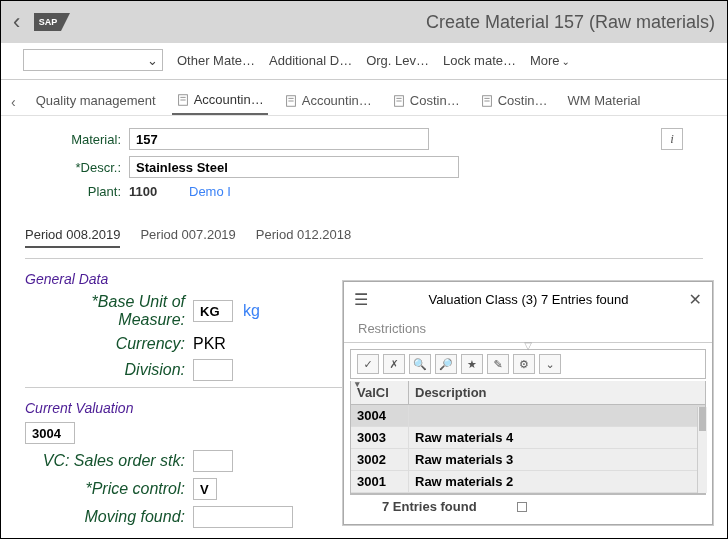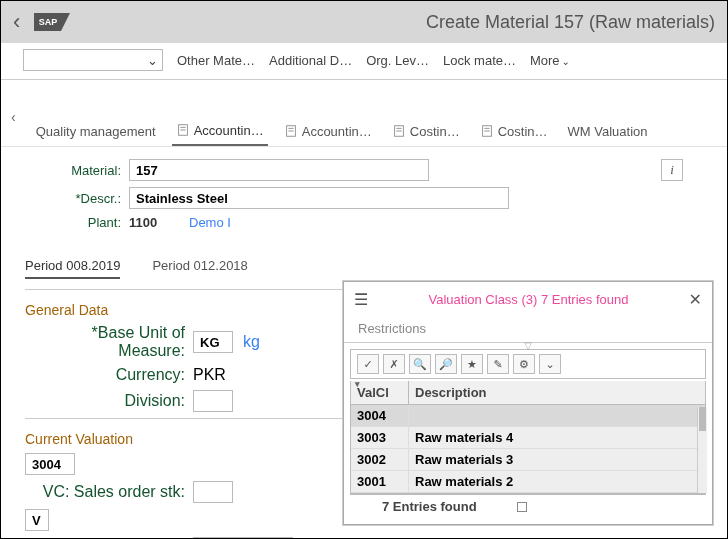--- a/index.html
+++ b/index.html
@@ -14,51 +14,51 @@
   .header-title { color: #555; font-size: 18px; }
 
   
   .toolbar { display: flex; align-items: center; gap: 14px; padding: 6px 12px 8px 22px; border-bottom: 1px solid #ccc; font-size: 13px; color: #444; }
   .toolbar .dropdown { border: 1px solid #bbb; background: #fff; height: 22px; width: 140px; display:flex; align-items:center; justify-content:flex-end; padding:0 4px; }
   .toolbar .tb-item { white-space: nowrap; cursor: pointer; }
   .more-chevron { font-size: 10px; margin-left:2px; }
 
   
   .tab-strip { display: flex; align-items: center; gap: 12px; padding: 8px 10px 0 10px; font-size: 13px; color: #555; border-bottom: 1px solid #e0e0e0; }
-  .tab-strip .tab { display:flex; align-items:flex-start; gap:4px; padding: 4px 4px 6px 4px; cursor:pointer; white-space:nowrap;margin-top:31px;}
+  .tab-strip .tab { display:flex; align-items:flex-end; gap:4px; padding: 4px 4px 6px 4px; cursor:pointer; white-space:nowrap;}
   .tab-strip .tab.active { border-bottom: 2px solid #666; color:#333; font-weight:500;}
   .tab-strip .scroll-left { font-size:14px; cursor:pointer; padding-right:4px; color:#666; }
 
   
   .form-area { padding: 12px 24px 8px 24px; font-size: 13px; color:#333; position:relative;}
   .form-row { display:flex; align-items:center; margin-bottom: 6px; }
   .form-row label { width: 96px; text-align: right; margin-right: 8px; color:#14532d;}
   .form-row input { border:1px solid #bbb; height:22px; padding:0 6px; font-size:13px;}
   .form-row .static { padding-left: 10px; color:#3b82f6; }
   .info-btn { position:absolute; right: 44px; top: 12px; width:22px; height:22px; border:1px solid #bbb; display:flex; align-items:center; justify-content:center; cursor:pointer; font-family: serif; font-style: italic; font-size:13px; color:#555;}
 
   
-  .period-tabs { display:flex; gap:32px; font-size:13px; color:#555; padding: 10px 36px 4px 24px; }
+  .period-tabs { display:flex; gap:20px; font-size:13px; color:#555; padding: 10px 36px 4px 24px; }
   .period-tabs .ptab { padding: 4px 0 4px 0; cursor:pointer; }
   .period-tabs .ptab.active { border-bottom:2px solid #555; color:#333;}
 
   .divider { border-top:1px solid #ccc; margin: 6px 24px 0 24px; }
 
   
-  .section-title { font-size:14px; color:#a16207; padding: 12px 24px 6px 24px; }
+  .section-title { font-size:14px; color:#4c1d95; padding: 12px 24px 6px 24px; font-style: italic; }
   .section-body { padding: 0 24px; }
-  .section-body .form-row label { width: 160px; }
+  .section-body .form-row label { width: 160px; font-style: italic; }
 
   .section-cv .form-row label { width: 160px; }
 
   
   .popup { position:absolute; left: 342px; top: 280px; width: 370px; background:#fff; border:1px solid #aaa; box-shadow: 0 0 0 1px #ccc; font-size:13px;}
   .popup-header { display:flex; align-items:center; padding: 8px 10px; gap:8px; color:#555;}
   .popup-header .burger { font-size:16px; cursor:pointer; }
-  .popup-header .pt { flex:1; text-align:center; color:#ec4899;}
+  .popup-header .pt { flex:1; text-align:center; color:#000000;}
   .popup-header .close { font-size:16px; cursor:pointer; }
   .popup-sub { padding: 4px 12px 6px 14px; color:#888; }
   .popup-sep { text-align:center; color:#aaa; font-size:10px; line-height:6px; border-top:1px solid #ccc; }
   .popup-tools { display:flex; gap:4px; padding:4px 6px; border:1px solid #bbb; margin: 0 6px; }
   .tool-btn { width:22px; height:20px; border:1px solid #bbb; display:flex; align-items:center; justify-content:center; font-size:11px; cursor:pointer; background:#f7f7f7; color:#555;}
   .popup-table { margin: 2px 6px 0 6px; border:1px solid #bbb; border-top:none; position:relative;}
   .pt-head { display:flex; background:#f0f0f0; border-bottom:1px solid #bbb; font-weight:bold; color:#444;}
   .pt-head .c1 { width:58px; padding:4px 6px; border-right:1px solid #bbb; position:relative;}
   .pt-head .c2 { flex:1; padding:4px 6px; }
   .pt-head .sort { position:absolute; top:-2px; left:4px; font-size:9px; color:#666;}
@@ -130,43 +130,44 @@
   </span>
   <span class="tab">
     <svg class="tabicn" viewBox="0 0 16 16">
         <rect x="3" y="2" width="10" height="12" fill="none" stroke="#888"></rect>
         <line x1="5" y1="5" x2="11" y2="5" stroke="#888"></line>
         <line x1="5" y1="8" x2="11" y2="8" stroke="#888"></line>
       </svg>
     <span>Costin…</span>
   </span>
   <span class="tab">
-      <span>WM Valuation</span>
+      <span>WM Material</span>
     </span>
 </div>
 
 <div class="form-area">
   <div class="info-btn">i</div>
   <div class="form-row">
     <label>Material:</label>
     <input style="width: 300px; font-weight: bold;" value="157">
   </div>
   <div class="form-row">
     <label>*Descr.:</label>
-    <input style="width: 380px; font-weight: bold;" value="Stainless Steel">
+    <input style="width: 330px; font-weight: bold;" value="Stainless Steel">
   </div>
   <div class="form-row">
     <label>Plant:</label>
     <span style="font-weight:bold; width:50px;">1100</span>
     <span class="static">Demo I</span>
   </div>
 </div>
 
 <div class="period-tabs">
   <span class="ptab active">Period 008.2019</span>
+  <span class="ptab">Period 007.2019</span>
   <span class="ptab">Period 012.2018</span>
 </div>
 <div class="divider"></div>
 
 <div class="section-title">General Data</div>
 <div class="section-body">
   <div class="form-row">
     <label>*Base Unit of Measure:</label>
     <input style="width: 40px; font-weight: bold;" value="KG">
     <span class="static">kg</span>
@@ -185,20 +186,21 @@
 <div class="section-title">Current Valuation</div>
 <div class="section-body section-cv">
   <div class="form-row">
     <input style="width: 50px; font-weight: bold;" value="3004">
   </div>
   <div class="form-row">
     <label>VC: Sales order stk:</label>
     <input style="width: 40px;" value="">
   </div>
   <div class="form-row">
+    <label>*Price control:</label>
     <input style="width: 24px; font-weight: bold;" value="V">
   </div>
   <div class="form-row">
     <label>Moving found:</label>
     <input style="width: 100px;" value="">
   </div>
 </div>
 
 <div class="popup">
   <div class="popup-header">

